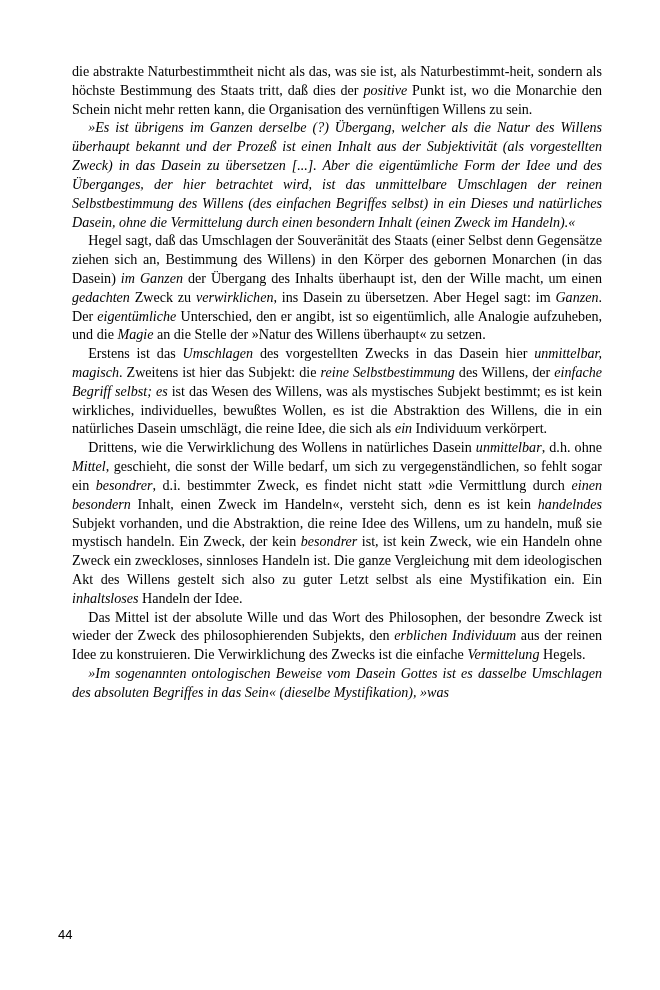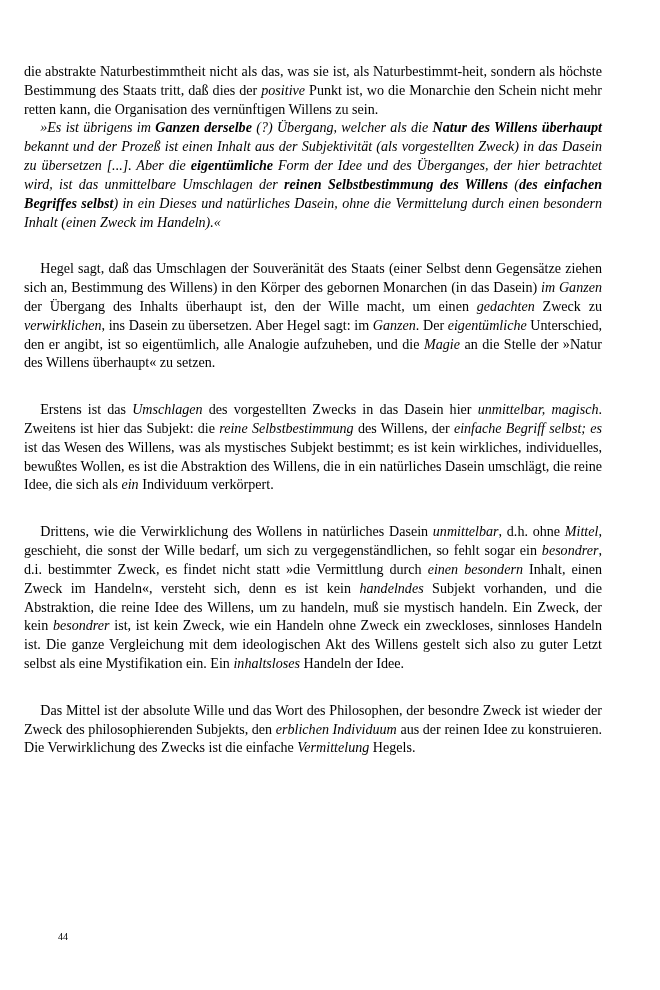--- a/index.html
+++ b/index.html
@@ -11,48 +11,47 @@
     width: 660px;
     height: 990px;
     font-family: "Liberation Serif", serif;
     color: #000000;
   }
   .page {
     position: relative;
     width: 660px;
     height: 990px;
     box-sizing: border-box;
-    padding: 62px 58px 40px 24px;
+    padding: 62px 58px 40px 72px;
   }
   .body-text {
     font-size: 14.1px;
     line-height: 1.335;
     text-align: justify;
     hyphens: auto;
     -webkit-hyphens: auto;
   }
   .body-text p {
     margin: 0;
   }
   .body-text p.indent {
     text-indent: 1.15em;
-    margin-top: 28px;
   }
   .body-text p.quote {
     font-style: italic;
     text-indent: 1.15em;
   }
   i, em { font-style: italic; }
-  b, strong { font-weight: bold; }
+  b, strong { font-weight: normal; }
   .page-number {
     position: absolute;
     left: 58px;
     bottom: 48px;
-    font-size: 10px;
-    font-family: Liberation Serif, serif;
+    font-size: 13px;
+    font-family: Liberation Sans, sans-serif;
     color: #000000;
   }
 </style>
 </head>
 <body>
 
 <div class="page">
 
   <div class="body-text">
 
@@ -61,18 +60,19 @@
     <p class="quote">»Es ist übrigens im <b>Ganzen derselbe</b> (?) Übergang, welcher als die <b>Natur des Willens überhaupt</b> bekannt und der Prozeß ist einen Inhalt aus der Subjektivität (als vorgestellten Zweck) in das Dasein zu übersetzen [...]. Aber die <b>eigentümliche</b> Form der Idee und des Überganges, der hier betrachtet wird, ist das unmittelbare Umschlagen der <b>reinen Selbstbestimmung des Willens</b> (<b>des einfachen Begriffes selbst</b>) in ein Dieses und natürliches Dasein, ohne die Vermittelung durch einen besondern Inhalt (einen Zweck im Handeln).«</p>
 
     <p class="indent">Hegel sagt, daß das Umschlagen der Souveränität des Staats (einer Selbst denn Gegensätze ziehen sich an, Bestimmung des Willens) in den Körper des gebornen Monarchen (in das Dasein) <i>im Ganzen</i> der Übergang des Inhalts überhaupt ist, den der Wille macht, um einen <i>gedachten</i> Zweck zu <i>verwirklichen</i>, ins Dasein zu übersetzen. Aber Hegel sagt: im <i>Ganzen</i>. Der <i>eigentümliche</i> Unterschied, den er angibt, ist so eigentümlich, alle Analogie aufzuheben, und die <i>Magie</i> an die Stelle der »Natur des Willens überhaupt« zu setzen.</p>
 
     <p class="indent">Erstens ist das <i>Umschlagen</i> des vorgestellten Zwecks in das Dasein hier <i>unmittelbar, magisch</i>. Zweitens ist hier das Subjekt: die <i>reine Selbstbestimmung</i> des Willens, der <i>einfache Begriff selbst; es</i> ist das Wesen des Willens, was als mystisches Subjekt bestimmt; es ist kein wirkliches, individuelles, bewußtes Wollen, es ist die Abstraktion des Willens, die in ein natürliches Dasein umschlägt, die reine Idee, die sich als <i>ein</i> Individuum verkörpert.</p>
 
     <p class="indent">Drittens, wie die Verwirklichung des Wollens in natürliches Dasein <i>unmittelbar</i>, d.h. ohne <i>Mittel</i>, geschieht, die sonst der Wille bedarf, um sich zu vergegenständlichen, so fehlt sogar ein <i>besondrer</i>, d.i. bestimmter Zweck, es findet nicht statt »die Vermittlung durch <i>einen besondern</i> Inhalt, einen Zweck im Handeln«, versteht sich, denn es ist kein <i>handelndes</i> Subjekt vorhanden, und die Abstraktion, die reine Idee des Willens, um zu handeln, muß sie mystisch handeln. Ein Zweck, der kein <i>besondrer</i> ist, ist kein Zweck, wie ein Handeln ohne Zweck ein zweckloses, sinnloses Handeln ist. Die ganze Vergleichung mit dem ideologischen Akt des Willens gestelt sich also zu guter Letzt selbst als eine Mystifikation ein. Ein <i>inhaltsloses</i> Handeln der Idee.</p>
 
     <p class="indent">Das Mittel ist der absolute Wille und das Wort des Philosophen, der besondre Zweck ist wieder der Zweck des philosophierenden Subjekts, den <i>erblichen Individuum</i> aus der reinen Idee zu konstruieren. Die Verwirklichung des Zwecks ist die einfache <i>Vermittelung</i> Hegels.</p>
 
+    <p class="quote">»Im sogenannten ontologischen Beweise vom Dasein Gottes ist es dasselbe Umschlagen des absoluten Begriffes in das Sein« (dieselbe Mystifikation), »was</p>
 
   </div>
 
   <div class="page-number">44</div>
 
 </div>
 
 </body></html>

